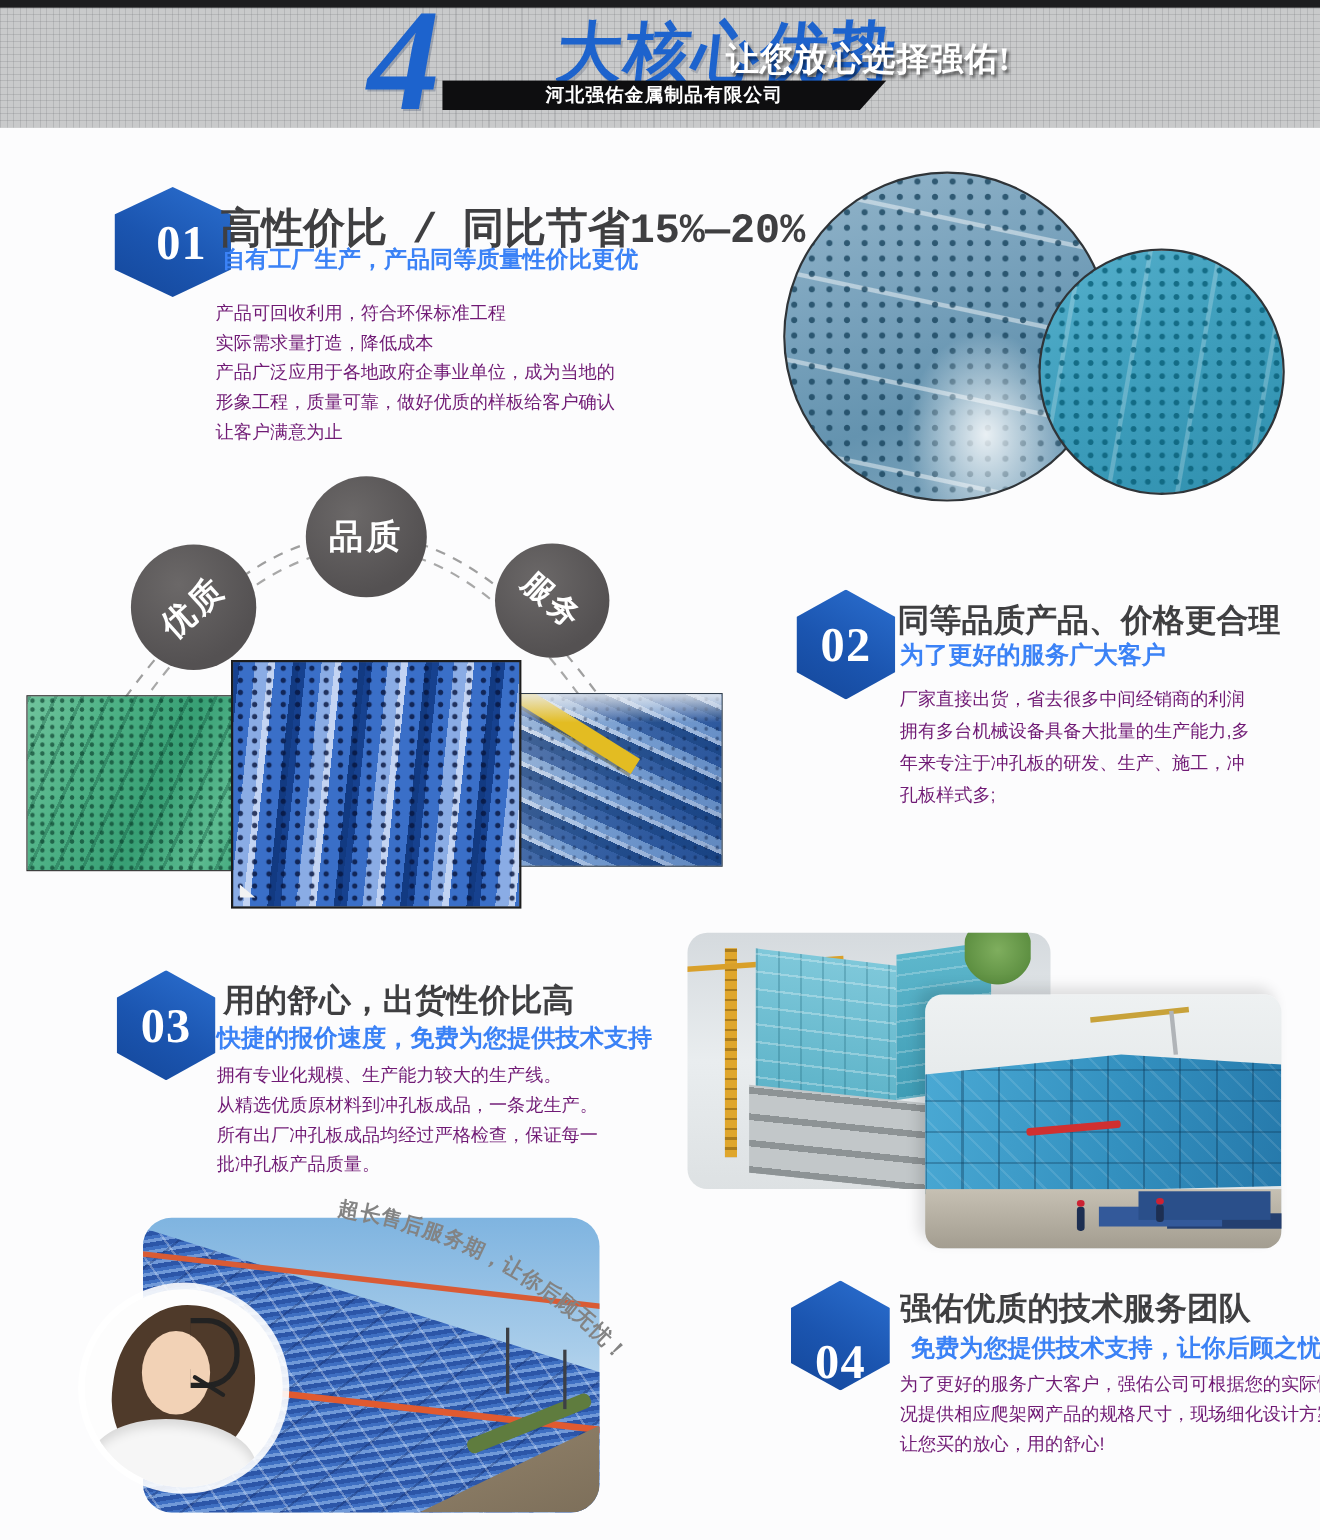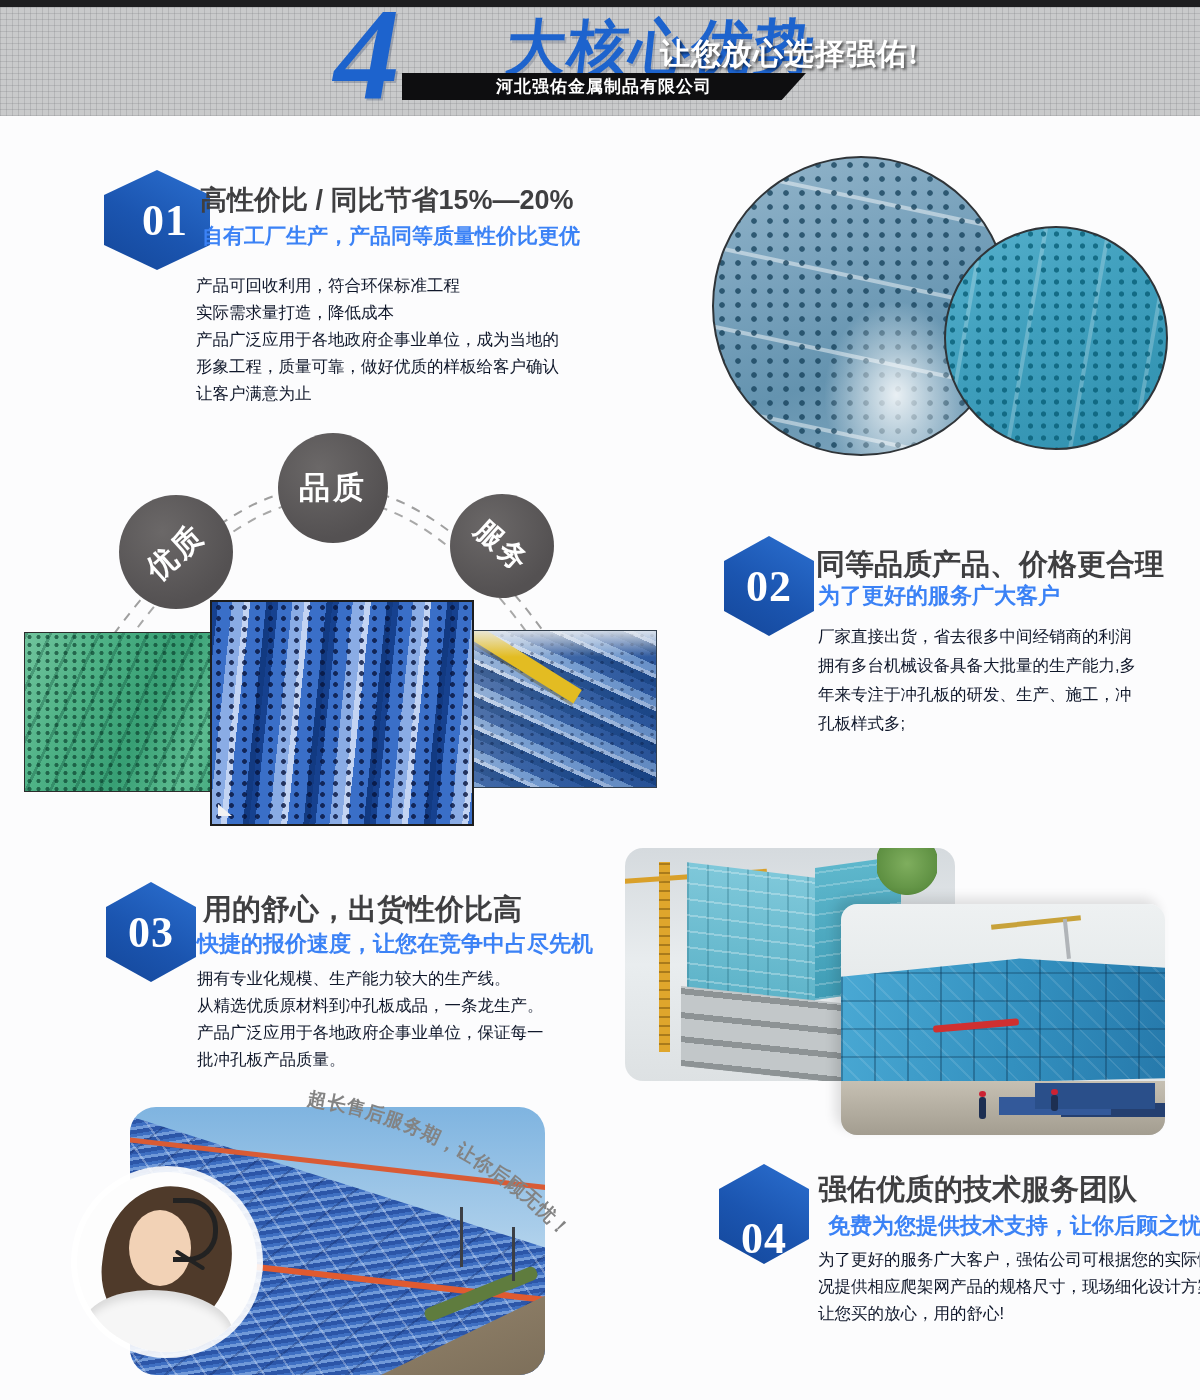--- a/index.html
+++ b/index.html
@@ -28,21 +28,21 @@
   
   .hex{position:absolute;width:90px;height:100px;
        clip-path:polygon(50% 0,100% 25%,100% 75%,50% 100%,0 75%,0 25%);
        background:linear-gradient(210deg,#2b6fd0 0%,#1b55b0 55%,#14479a 100%);
        display:flex;align-items:center;justify-content:center;}
   .hex span{color:#fff;font:700 44px "Liberation Serif","DejaVu Serif",serif;letter-spacing:1px;}
   .sec-title{position:absolute;color:#3f3f41;font-weight:800;white-space:nowrap;}
   .sec-title.sans{font-family:"Liberation Sans","DejaVu Sans",sans-serif;}
   .sec-title.serif,.sec-sub{font-family:"Liberation Serif","DejaVu Serif",serif;}
   .sec-sub{position:absolute;color:#3b82f6;font-weight:800;white-space:nowrap;}
-  .bodytxt{position:absolute;color:#0f172a;font-size:16.5px;}
+  .bodytxt{position:absolute;color:#701a75;font-size:16.5px;}
   .bodytxt div{line-height:27px;white-space:nowrap;}
 
   
   .arc-svg{position:absolute;left:0;top:0;z-index:1;}
 
   
   .qcircle{position:absolute;border-radius:50%;background:radial-gradient(circle at 38% 32%,#6b6868,#545152 70%);
         display:flex;align-items:center;justify-content:center;z-index:2;}
   .qcircle span{color:#fff;font-weight:800;letter-spacing:3px;}
   .qc-top{left:278px;top:433px;width:110px;height:110px;}
@@ -181,21 +181,21 @@
   </div>
 
   <svg class="arc-svg" width="1200" height="1400">
     <path d="M 104 648 Q 332 322 558 652" fill="none" stroke="#9f9f9f" stroke-width="2" stroke-dasharray="9 8"></path>
     <path d="M 118 655 Q 333 340 546 660" fill="none" stroke="#a8a8a8" stroke-width="2" stroke-dasharray="9 8"></path>
   </svg>
 
   <div class="hex" style="left:104px;top:170px;padding-left:16px;">
     <span>01</span>
   </div>
-  <div class="sec-title sans" style="left:200px;top:182px;font-size:27px;">高性价比 / 同比节省15%—20%</div>
+  <div class="sec-title sans" style="left:200px;top:182px;font-size:38px;font-family:Liberation Mono, monospace;">高性价比 / 同比节省15%—20%</div>
   <div class="sec-sub" style="left:202px;top:222px;font-size:21px;">自有工厂生产，产品同等质量性价比更优</div>
   <div class="bodytxt" style="left:196px;top:272px;">
     <div>产品可回收利用，符合环保标准工程</div>
     <div>实际需求量打造，降低成本</div>
     <div>产品广泛应用于各地政府企事业单位，成为当地的</div>
     <div>形象工程，质量可靠，做好优质的样板给客户确认</div>
     <div>让客户满意为止</div>
   </div>
 
   <div class="pcircle pc-big"></div>
@@ -224,25 +224,25 @@
     <div style="line-height:29px">厂家直接出货，省去很多中间经销商的利润</div>
     <div style="line-height:29px">拥有多台机械设备具备大批量的生产能力,多</div>
     <div style="line-height:29px">年来专注于冲孔板的研发、生产、施工，冲</div>
     <div style="line-height:29px">孔板样式多;</div>
   </div>
 
   <div class="hex" style="left:106px;top:882px;">
     <span>03</span>
   </div>
   <div class="sec-title serif" style="left:203px;top:890px;font-size:29px;">用的舒心，出货性价比高</div>
-  <div class="sec-sub" style="left:197px;top:929px;font-size:22px;">快捷的报价速度，让您在竞争中占尽先机</div>
+  <div class="sec-sub" style="left:197px;top:929px;font-size:22px;">快捷的报价速度，免费为您提供技术支持</div>
   <div class="bodytxt" style="left:197px;top:965px;">
     <div>拥有专业化规模、生产能力较大的生产线。</div>
     <div>从精选优质原材料到冲孔板成品，一条龙生产。</div>
-    <div>产品广泛应用于各地政府企事业单位，保证每一</div>
+    <div>所有出厂冲孔板成品均经过严格检查，保证每一</div>
     <div>批冲孔板产品质量。</div>
   </div>
 
   <div class="bldg bldgA">
     <div class="crane-mast"></div>
     <div class="crane-jib"></div>
     <div class="mesh-face1"></div>
     <div class="mesh-face2"></div>
     <div class="floors"></div>
     <div class="tree"></div>

